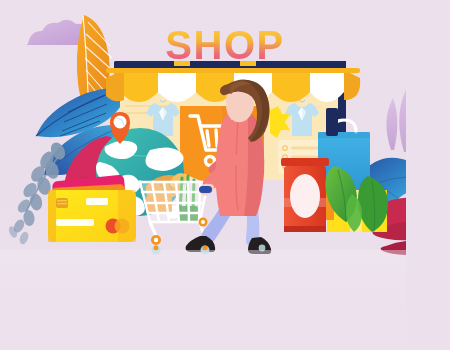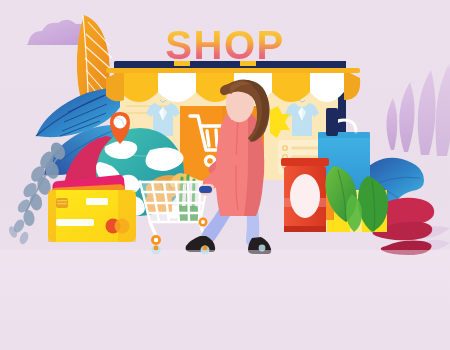--- a/index.html
+++ b/index.html
@@ -2,21 +2,21 @@
 <html><head>
 <meta charset="utf-8">
 <title>Shop Illustration</title>
 <style>
   html,body{margin:0;padding:0;}
   body{
     width:450px;height:350px;overflow:hidden;
     font-family:"Liberation Sans", sans-serif;
     background:#ece0ec;
   }
-  #stage{position:relative;width:450px;height:350px;overflow:hidden;background:#ffffff;}
+  #stage{position:relative;width:406px;height:350px;overflow:hidden;background:#ffffff;}
 
   
   .bg{position:absolute;inset:0;background:linear-gradient(180deg,#ece0ec 0%,#eadeea 55%,#ece1ec 100%);}
   .ground{position:absolute;left:0;right:0;top:250px;height:100px;
           background:linear-gradient(180deg,rgba(255,255,255,.30) 0%,rgba(255,255,255,.10) 55%,rgba(255,255,255,0) 100%);}
   .art{position:absolute;left:0;top:0;width:450px;height:350px;}
 
   
   #reflection{
     position:absolute;left:0;top:250px;width:450px;height:250px;

